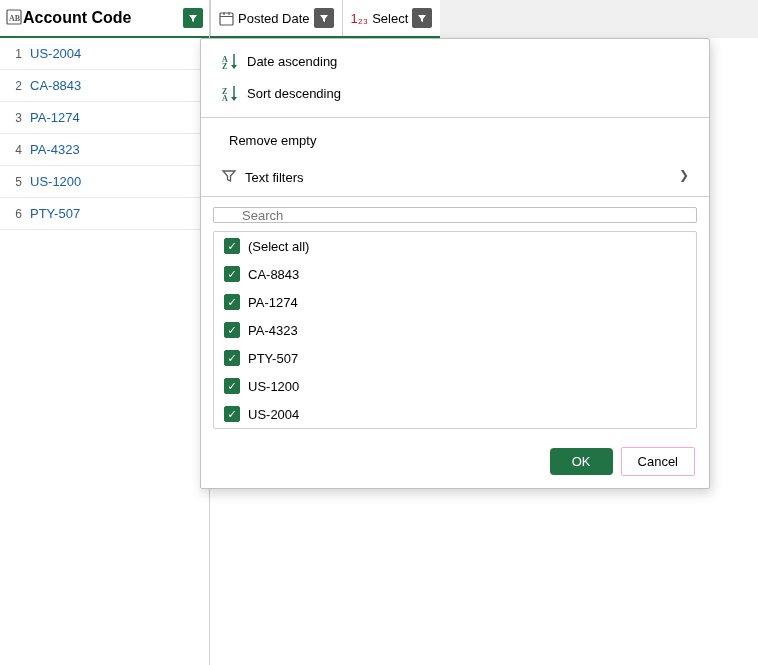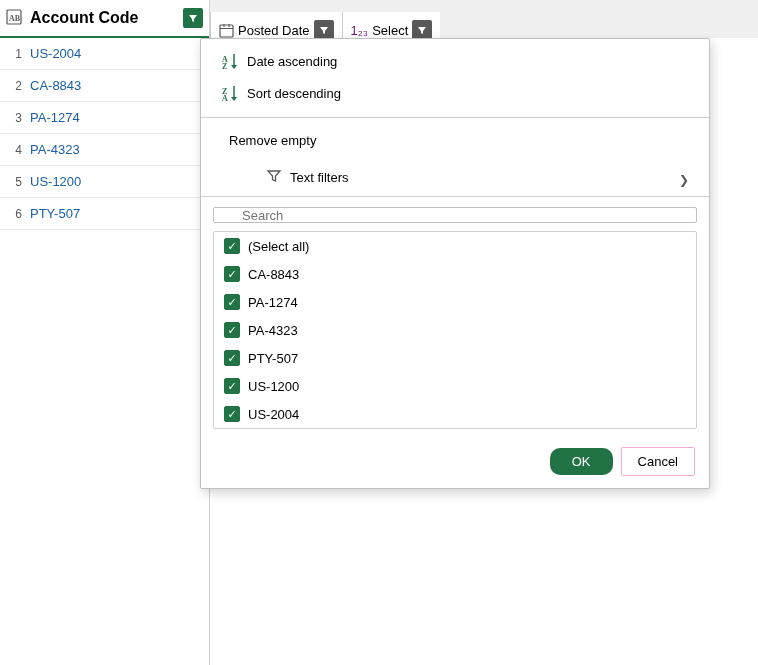--- a/index.html
+++ b/index.html
@@ -23,21 +23,21 @@
       border-right: 1px solid #d0d0d0;
     }
 
     .table-header {
       display: flex;
       align-items: center;
       height: 38px;
       background: #fff;
       border-bottom: 2px solid #217346;
       padding: 0 6px;
-      gap: 8px;
+      gap: 1px;
     }
 
     .col-icon {
       color: #217346;
       font-size: 14px;
       font-weight: bold;
     }
 
     .col-header-text {
       font-weight: 600;
@@ -80,21 +80,20 @@
     }
 
     
     .other-headers {
       position: absolute;
       top: 0; left: 210px;
       display: flex;
       height: 38px;
       background: #fff;
       border-bottom: 2px solid #217346;
-      margin-top: 12px;
     }
     .other-col {
       display: flex;
       align-items: center;
       gap: 4px;
       padding: 0 8px;
       border-left: 1px solid #d0d0d0;
     }
 
     
@@ -145,25 +144,24 @@
       align-items: flex-end;
       padding: 7px 20px 7px 28px;
       cursor: pointer;
       gap: 8px;
       color: #000;
       font-size: 13px;
     }
 
     .text-filters-row {
       display: flex;
-      align-items: flex-end;
+      align-items: flex-start;
       justify-content: space-between;
       padding: 7px 20px;
       cursor: pointer;
-      margin-left: 45px;
     }
     .text-filters-left {
       display: flex; align-items: center; gap: 8px;
     }
     .filter-icon {
       color: #595959;
       font-size: 14px;
     }
     .chevron-right {
       color: #595959;
@@ -237,21 +235,21 @@
       align-items: center;
       padding: 10px 14px 12px 14px;
       gap: 8px;
     }
     .btn-ok {
       background: #217346;
       color: #fff;
       border: none;
       padding: 6px 22px;
       font-size: 13px;
-      border-radius: 10px;
+      border-radius: 4px;
       cursor: pointer;
       font-weight: 500;
     }
     .btn-cancel {
       background: #fff;
       color: #000;
       border: 1px solid #f9a8d4;
       padding: 6px 16px;
       font-size: 13px;
       border-radius: 2px;
@@ -323,21 +321,21 @@
       <line x1="10" y1="1" x2="10" y2="4" stroke="#595959" stroke-width="1.2"></line>
     </svg>
     <span>Posted Date</span>
     <button class="filter-btn" style="background:#595959;">
       <svg width="10" height="10" viewBox="0 0 10 10" fill="none">
         <path d="M1 2h8L6 6v3L4 8V6L1 2z" fill="white"></path>
       </svg>
     </button>
   </div>
   <div class="other-col">
-    <span style="font-size:13px;color:#701a75;">1₂₃</span>
+    <span style="font-size:13px;color:#b91c1c;">1₂₃</span>
     <span>Select</span>
     <button class="filter-btn" style="background:#595959;">
       <svg width="10" height="10" viewBox="0 0 10 10" fill="none">
         <path d="M1 2h8L6 6v3L4 8V6L1 2z" fill="white"></path>
       </svg>
     </button>
   </div>
 </div>
 
 <div class="bg-area"></div>

